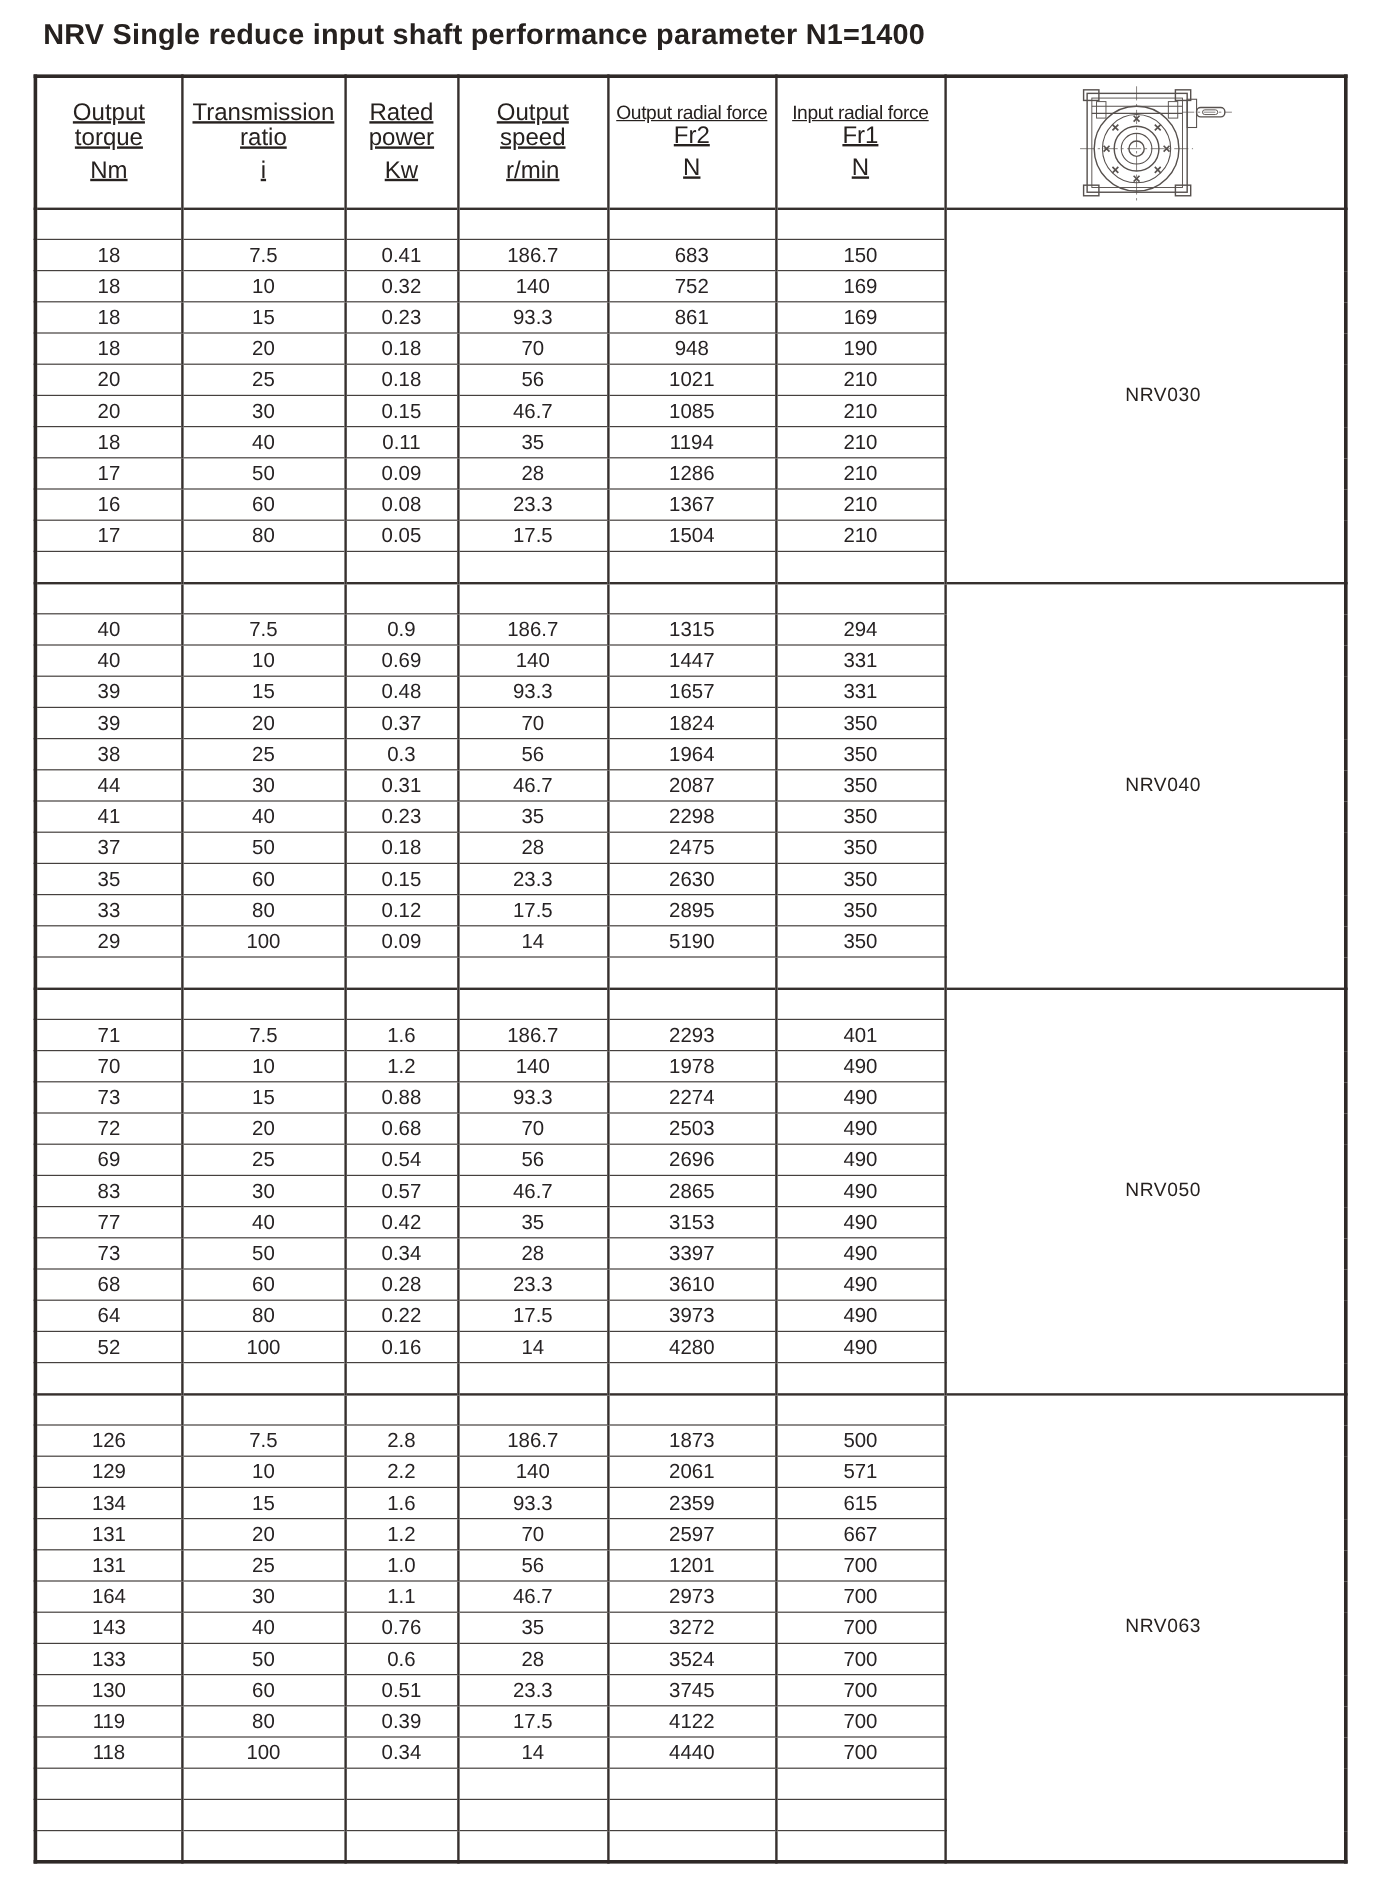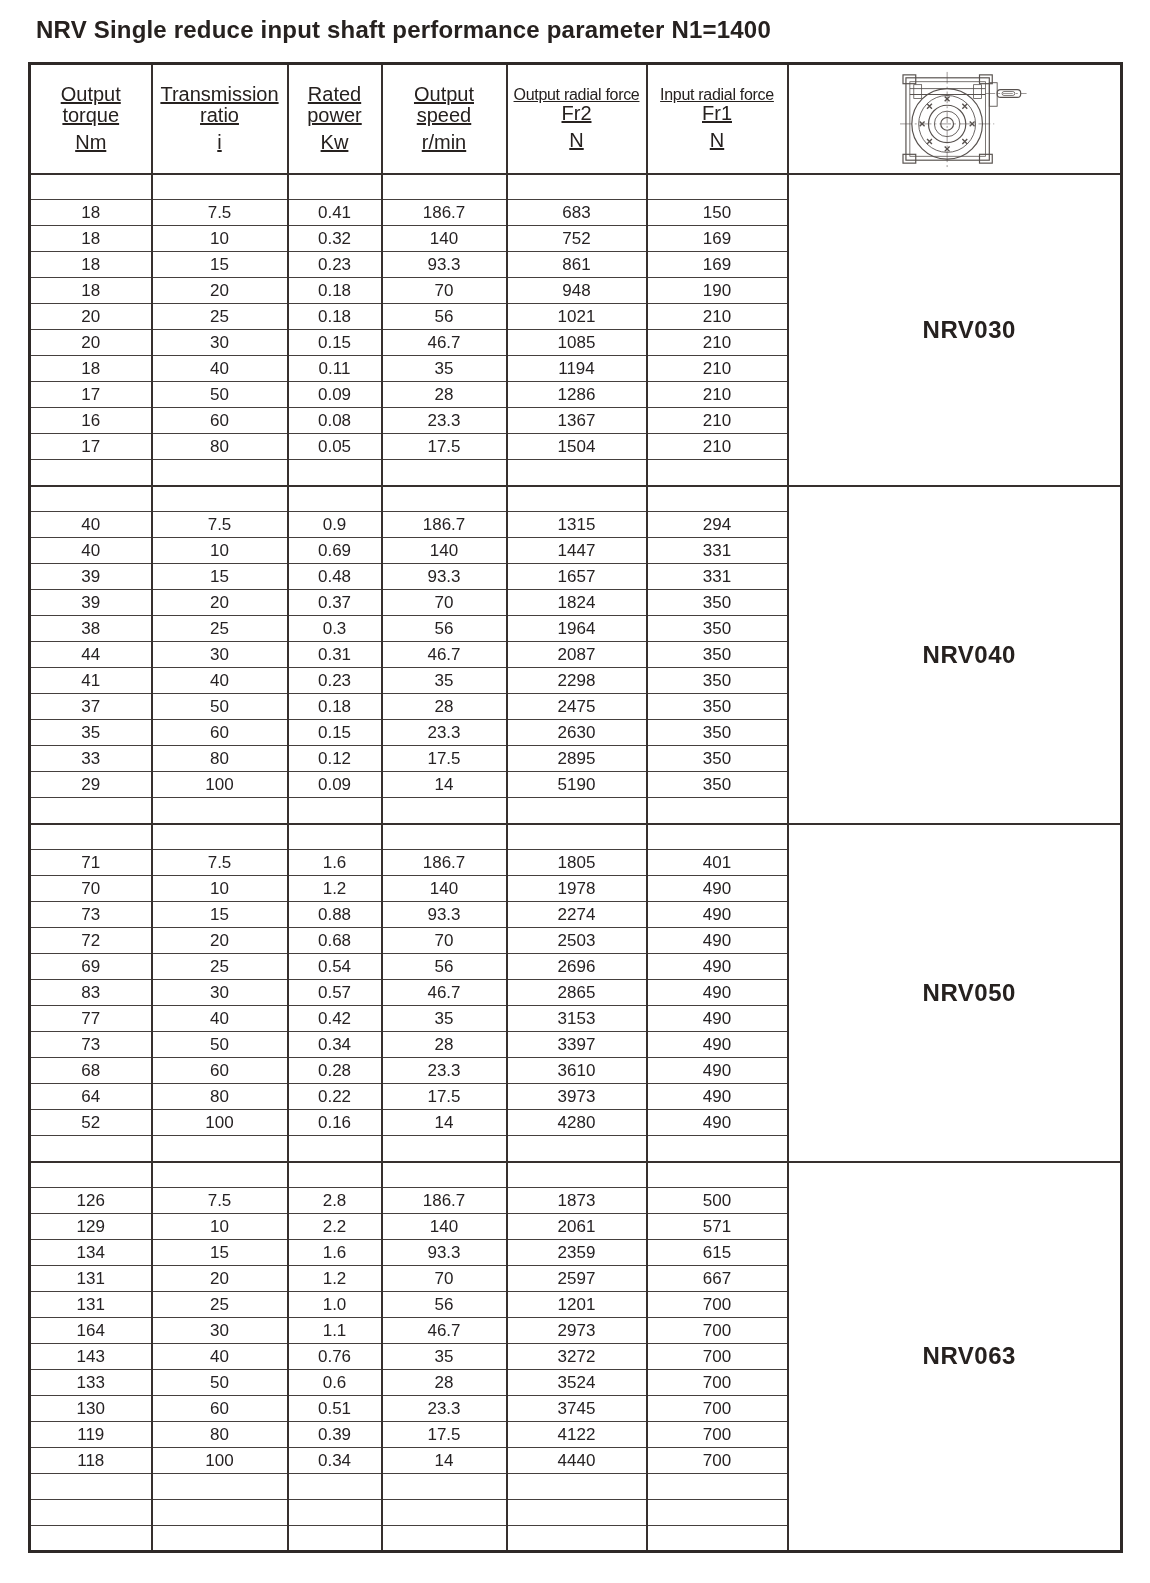--- a/index.html
+++ b/index.html
@@ -48,22 +48,22 @@
   tbody td{
     font-size:17px;
     color:#262223;
   }
   tr.section-start td{border-top:2px solid #36302e;}
   td.model-cell{
     vertical-align:top;
     padding-top:28px;
   }
   .model-label{
-    font-size:24px;
-    font-weight:bold;
+    font-size:16px;
+    font-weight:normal;
     letter-spacing:.5px;
     color:#26211f;
     padding-left:30px;
   }
   th.image-cell svg{display:block;margin:0 auto;}
 </style>
 </head>
 <body>
 
 <div class="page-title">NRV Single reduce input shaft performance parameter N1=1400</div>
@@ -370,21 +370,21 @@
         <td></td>
         <td rowspan="13" class="model-cell">
           <div class="model-label">NRV050</div>
         </td>
       </tr>
       <tr>
         <td>71</td>
         <td>7.5</td>
         <td>1.6</td>
         <td>186.7</td>
-        <td>1805</td>
+        <td>2293</td>
         <td>401</td>
       </tr>
       <tr>
         <td>70</td>
         <td>10</td>
         <td>1.2</td>
         <td>140</td>
         <td>1978</td>
         <td>490</td>
       </tr>

